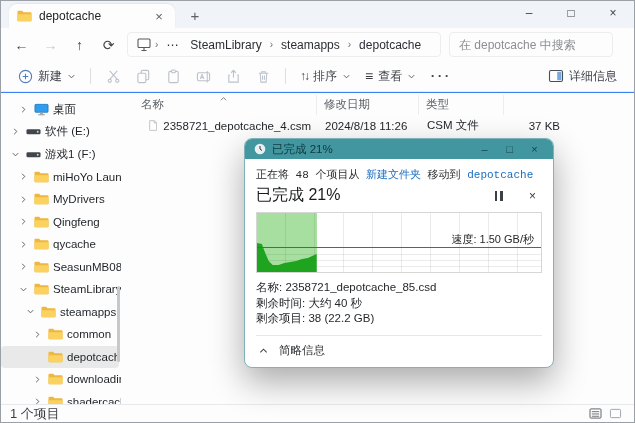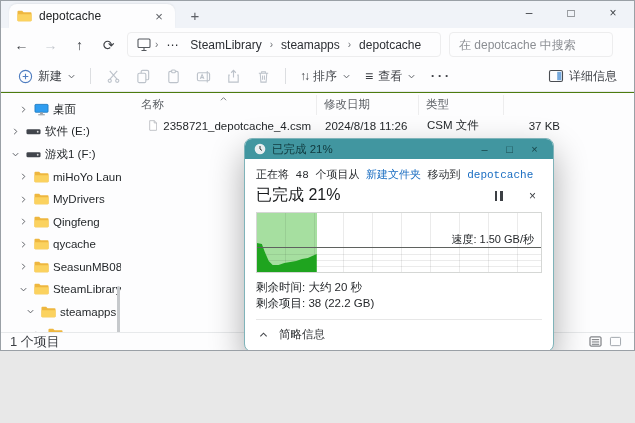--- a/index.html
+++ b/index.html
@@ -1,17 +1,17 @@
 <!DOCTYPE html>
 <html style="--accent: #4196a0; --link: #1b6ec2; --progress-light: #a6dfa0; --progress-dark: #1fa41f; --folder: #fbd25f;"><head>
 <meta charset="utf-8">
 <style>
   * { margin:0; padding:0; box-sizing:border-box; }
   body { background:#e8e8e8; font-family:"Liberation Sans","DejaVu Sans",sans-serif; }
-  .window { position:relative; width:635px; height:351px; background:#4d7c0f; border:1px solid #9aa0a6;
+  .window { position:relative; width:635px; height:423px; background:#3b82f6; border:1px solid #9aa0a6;
             overflow:hidden; font-size:12px; color:#1f1f1f; }
 
   
   .tabbar { position:absolute; left:0; top:0; right:0; height:27px; background:#f0f3f8; display:flex; align-items:flex-end; }
   .tab { display:flex; align-items:center; gap:7px; width:166px; height:24px; margin-left:8px; padding:0 8px;
          background:#fdfdfe; border-radius:8px 8px 0 0; box-shadow:0 -1px 2px rgba(0,0,0,.06); }
   .tab-title { flex:1; font-size:12px; color:#242628; white-space:nowrap; overflow:hidden; }
   .tab-close, .newtab { color:#5d6066; font-size:13px; width:16px; text-align:center; cursor:default; }
   .newtab { margin-left:12px; margin-bottom:4px; font-size:15px; }
   .wincontrols { margin-left:auto; display:flex; height:27px; }
@@ -468,21 +468,22 @@
         <div class="ch-fill" style="width: 21%;"></div>
         <div class="ch-vgrid"></div>
         <div class="ch-hgrid"></div>
         <svg class="ch-curve" viewBox="0 0 61 59" preserveAspectRatio="none" style="width: 21%;">
           <polygon points="0,30 5,31 8,39 12,48 16,52 22,52 28,50 34,49 40,48 46,46 52,45 61,41 61,59 0,59"></polygon>
         </svg>
         <div class="ch-avg"></div>
         <div class="ch-speed">速度: 1.50 GB/秒</div>
       </div>
       <div class="dlg-details">
-        <div>剩余时间: 大约 20 秒</div>
+        <div>名称: 2358721_depotcache_85.csd</div>
+        <div>剩余时间: 大约 40 秒</div>
         <div>剩余项目: 38 (22.2 GB)</div>
       </div>
       <div class="dlg-footer">
         <svg class="ic" width="11" height="9" viewBox="0 0 12 10">
             <path d="M2.5 7 6 3.5 9.5 7" fill="none" stroke="#45484c" stroke-width="1.2"></path>
           </svg>
         <span>简略信息</span>
       </div>
     </div>
   </div>

